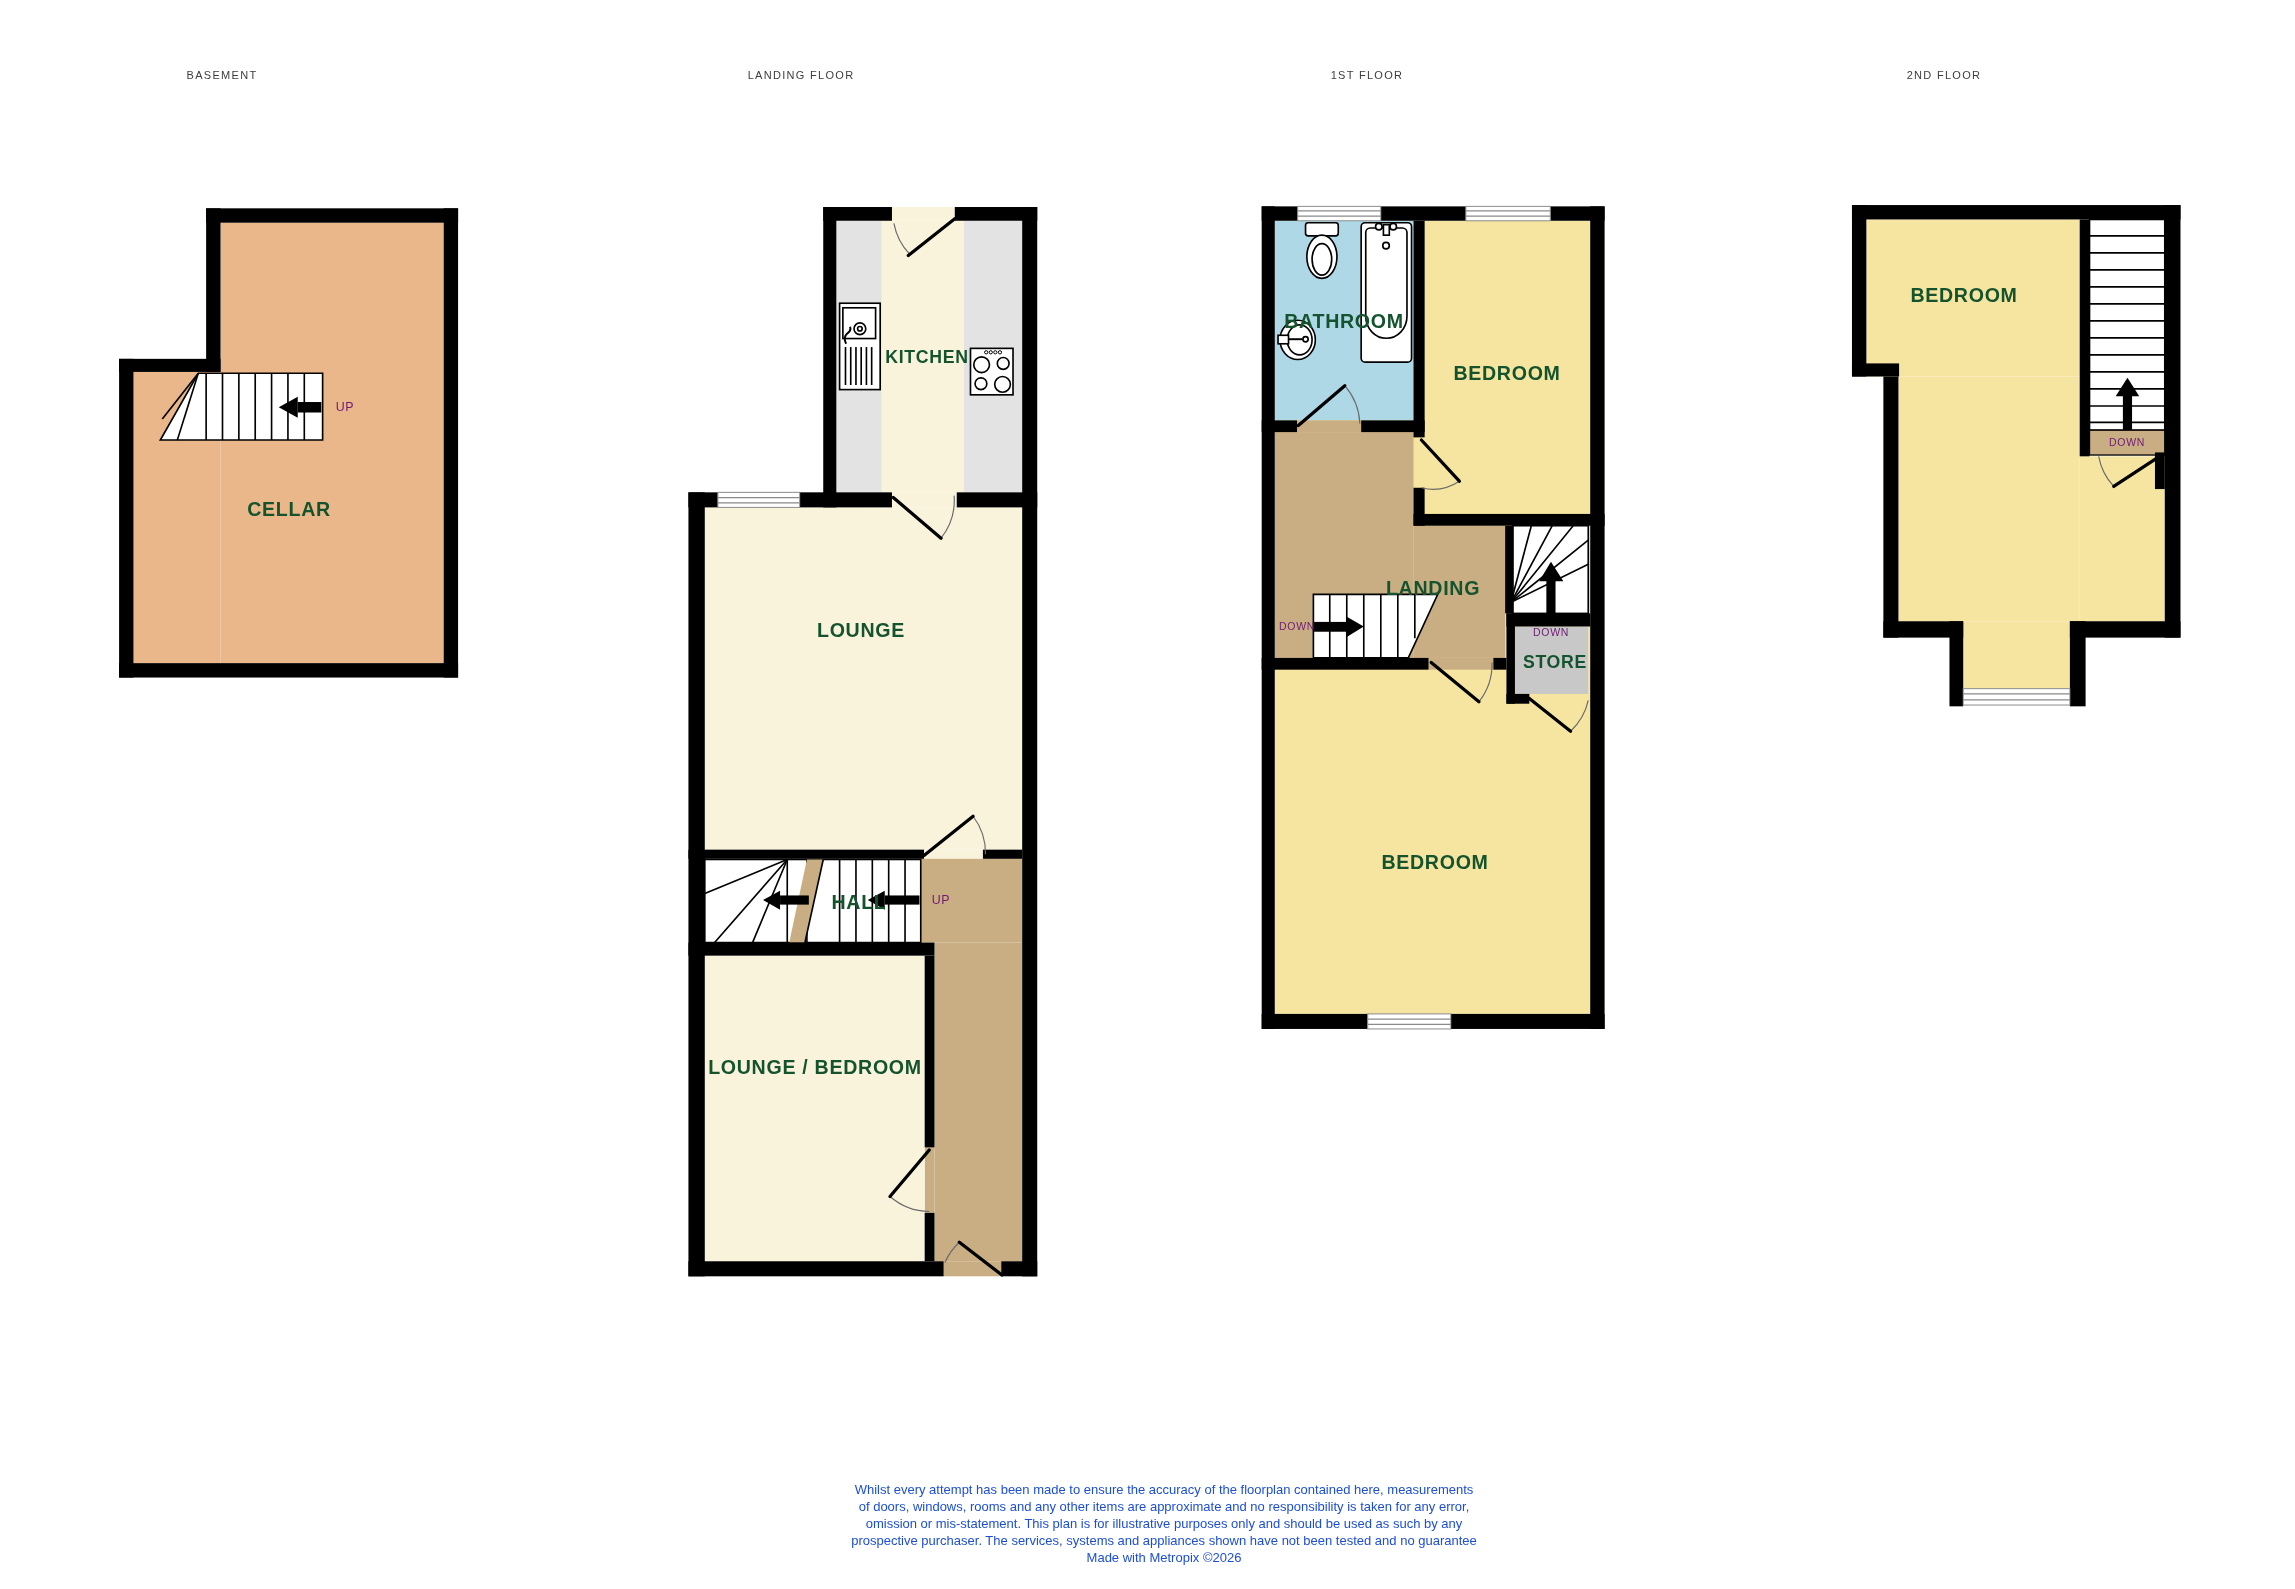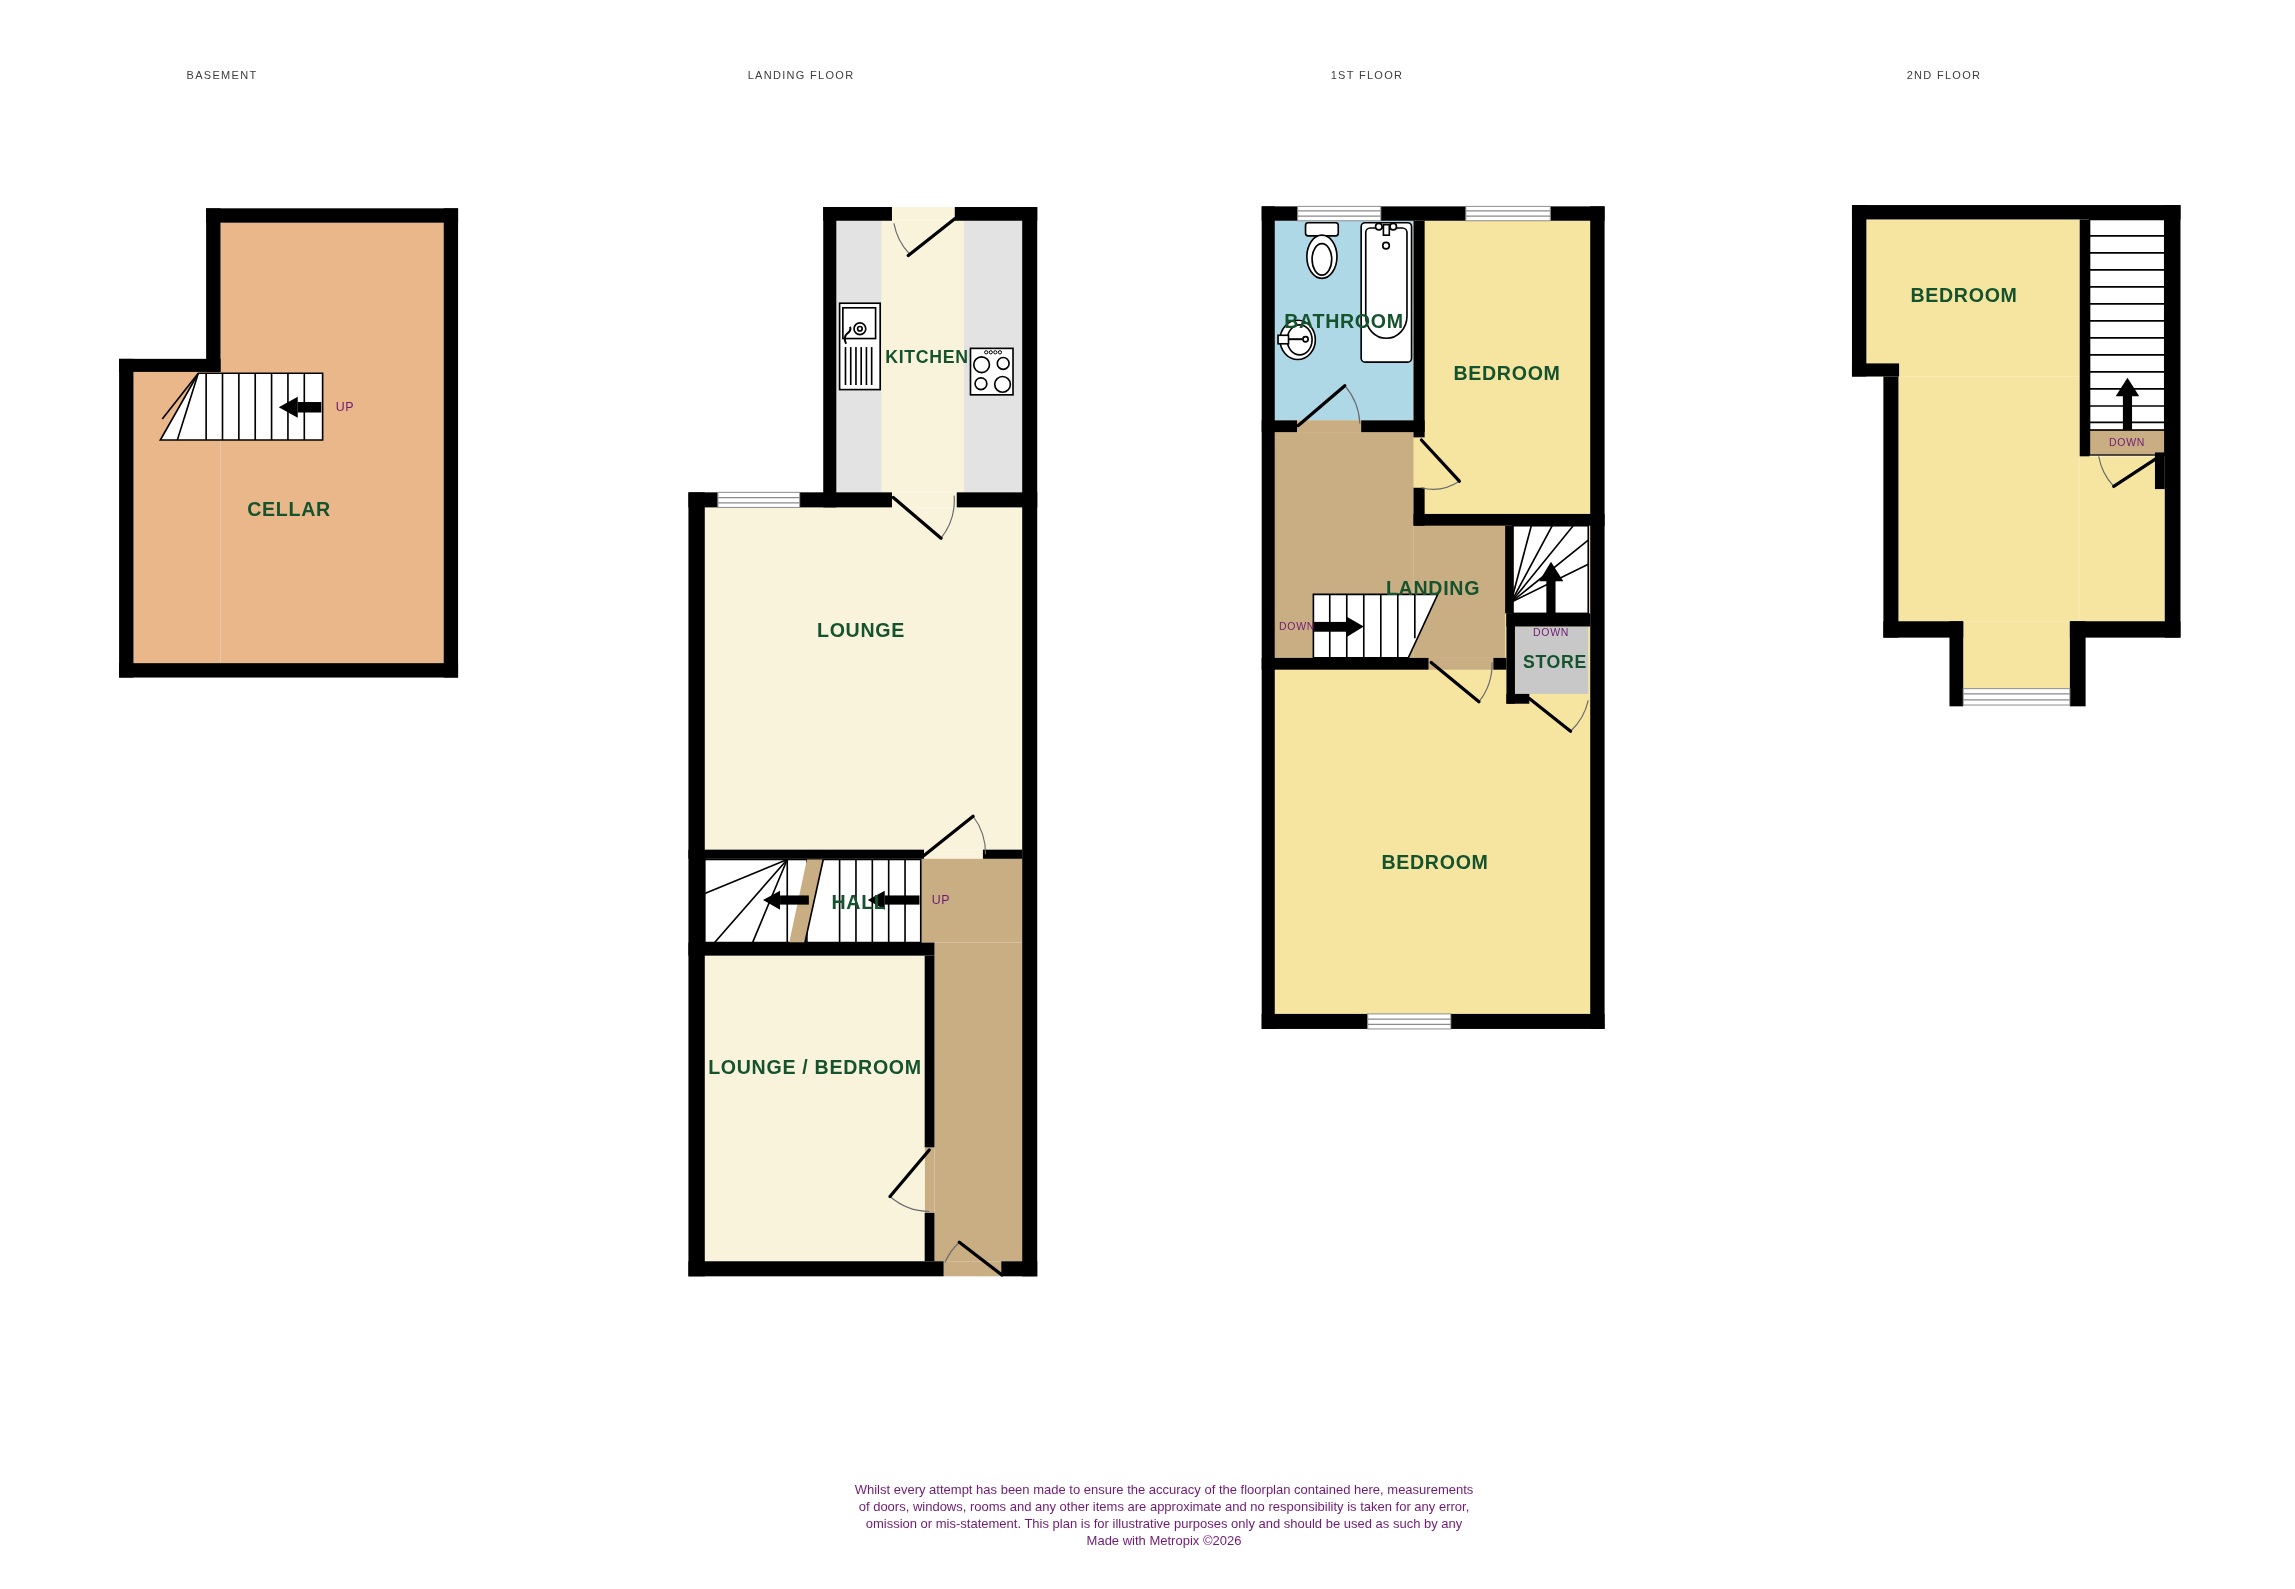--- a/index.html
+++ b/index.html
@@ -17,21 +17,21 @@
     font-size:19.6px;font-weight:bold;letter-spacing:0.7px;color:#14532d;
   }
   .room-label.sm{font-size:17.7px;}
   .stair-label{
     position:absolute;transform:translate(-50%,-50%);white-space:nowrap;
     font-size:12.4px;color:#701a75;letter-spacing:0.7px;
   }
   .stair-label.xs{font-size:10.5px;}
   .disclaimer{
     position:absolute;left:1164px;top:1481px;transform:translateX(-50%);
-    width:916px;text-align:center;font-size:13px;line-height:17px;color:#701a75;
+    width:916px;text-align:center;font-size:13px;line-height:17px;color:#1d4ed8;
   }
   .disclaimer div{white-space:nowrap;}
   svg .wall{fill:var(--wall,#000);}
   svg .stair-line{stroke:#000;stroke-width:2.5;}
   svg .fixture{fill:#fff;stroke:#000;stroke-width:2.5;}
   svg .arc{fill:none;stroke:#6b6b6b;stroke-width:1.8;}
   svg .leaf{stroke:#000;stroke-width:5;stroke-linecap:round;}
   svg .arrow{fill:#000;}
   svg .win{fill:#fff;stroke:#8a8a8a;stroke-width:1.5;}
   svg .winline{stroke:#8a8a8a;stroke-width:2;}
@@ -341,15 +341,16 @@
 <div class="stair-label" style="left:345px;top:407px">UP</div>
 <div class="stair-label" style="left:941px;top:900px">UP</div>
 <div class="stair-label xs" style="left:1297px;top:626px">DOWN</div>
 <div class="stair-label xs" style="left:1551px;top:632px">DOWN</div>
 <div class="stair-label xs" style="left:2127px;top:442px">DOWN</div>
 
 <div class="disclaimer">
   <div>Whilst every attempt has been made to ensure the accuracy of the floorplan contained here, measurements</div>
   <div>of doors, windows, rooms and any other items are approximate and no responsibility is taken for any error,</div>
   <div>omission or mis-statement. This plan is for illustrative purposes only and should be used as such by any</div>
+  <div>prospective purchaser. The services, systems and appliances shown have not been tested and no guarantee</div>
   <div>Made with Metropix ©2026</div>
 </div>
 
 
 </body></html>

